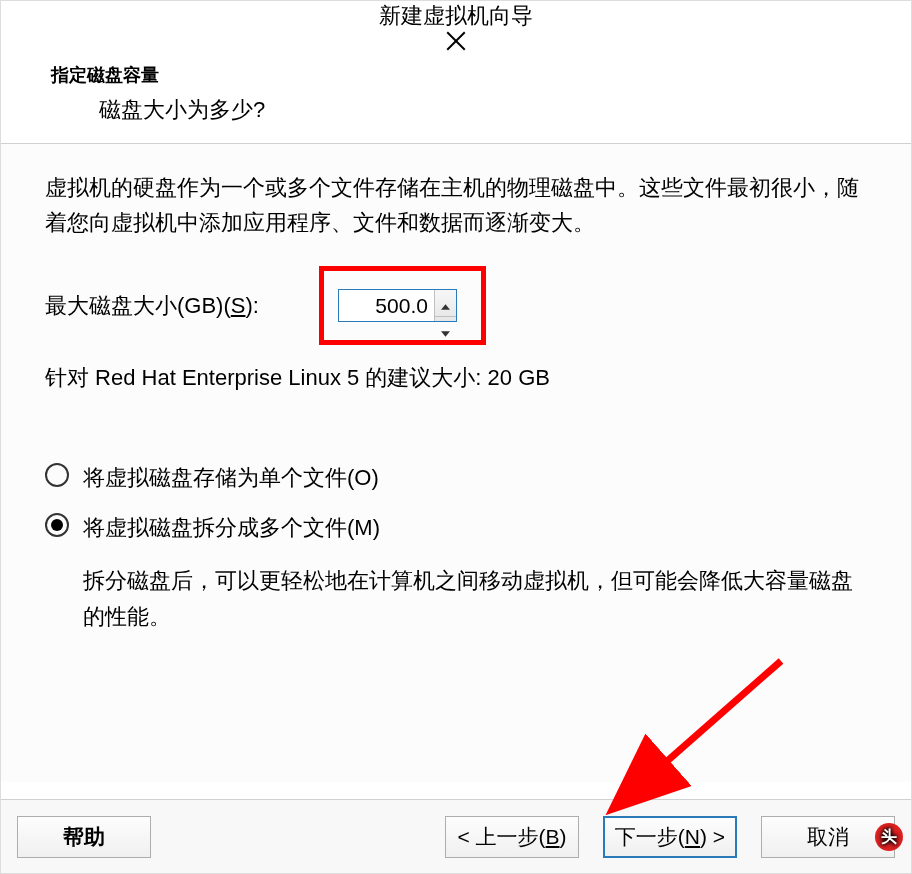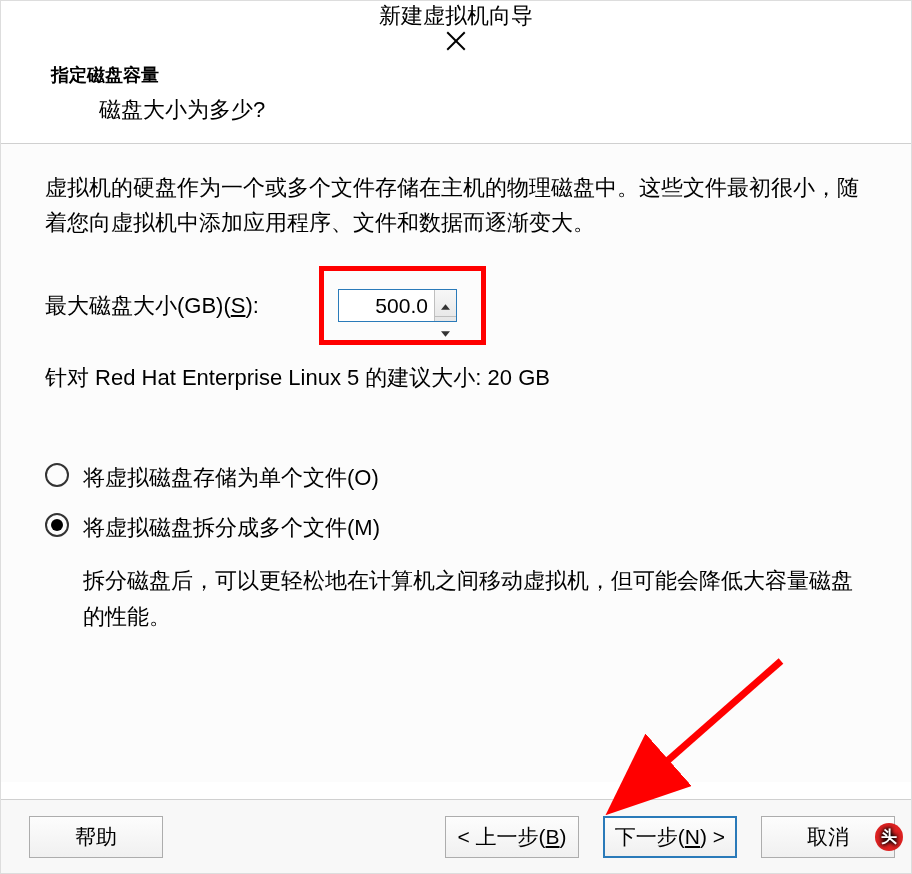--- a/index.html
+++ b/index.html
@@ -158,21 +158,21 @@
     align-items: center;
     justify-content: center;
     min-width: 134px;
   }
   .btn.primary {
     border: 2px solid #2a7ab9;
   }
   .btn .u { text-decoration: underline; }
   .footer .spacer { flex: 1; }
   .footer .btn { margin-left: 10px; }
-  .footer .btn.help { margin-left: 12px; margin-right: 0; width: 134px; }
+  .footer .btn.help { margin-left: 0; margin-right: 0; width: 134px; font-weight: bold; }
   .footer .right-group { display: flex; gap: 14px; }
   .arrow-overlay {
     position: absolute;
     pointer-events: none;
   }
   .watermark {
     position: absolute;
     right: 8px; bottom: 22px;
     font-size: 20px;
     color: #fff;

